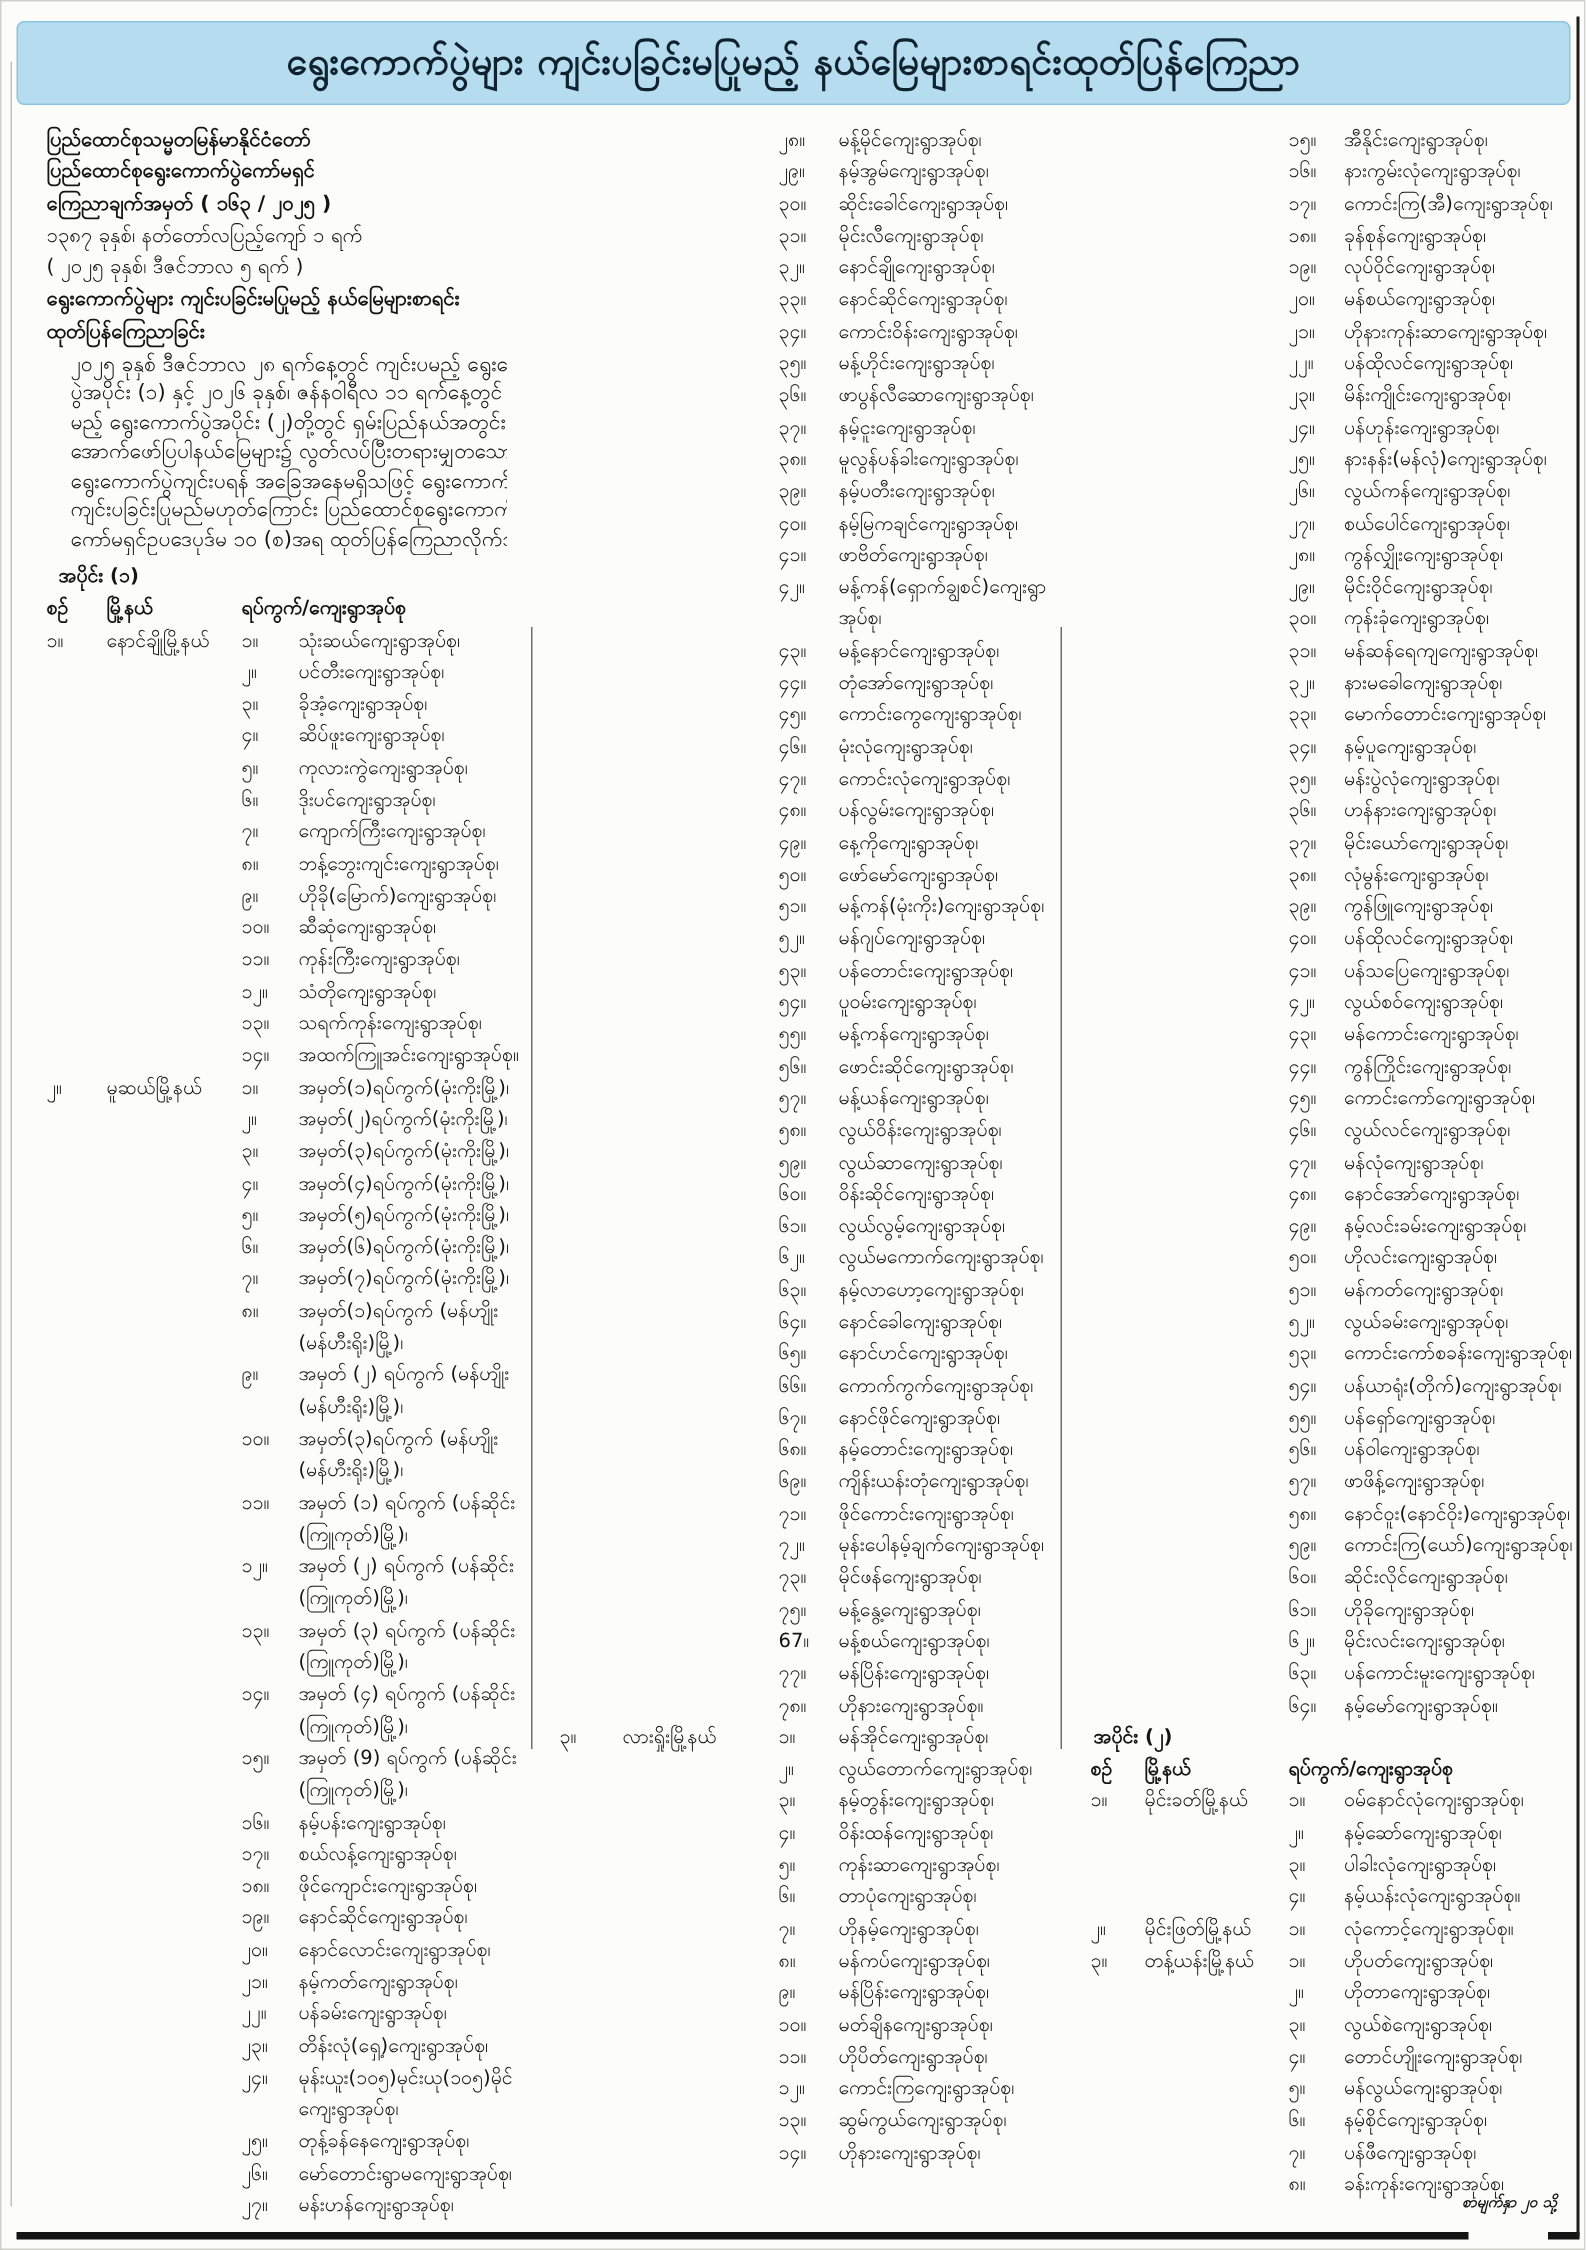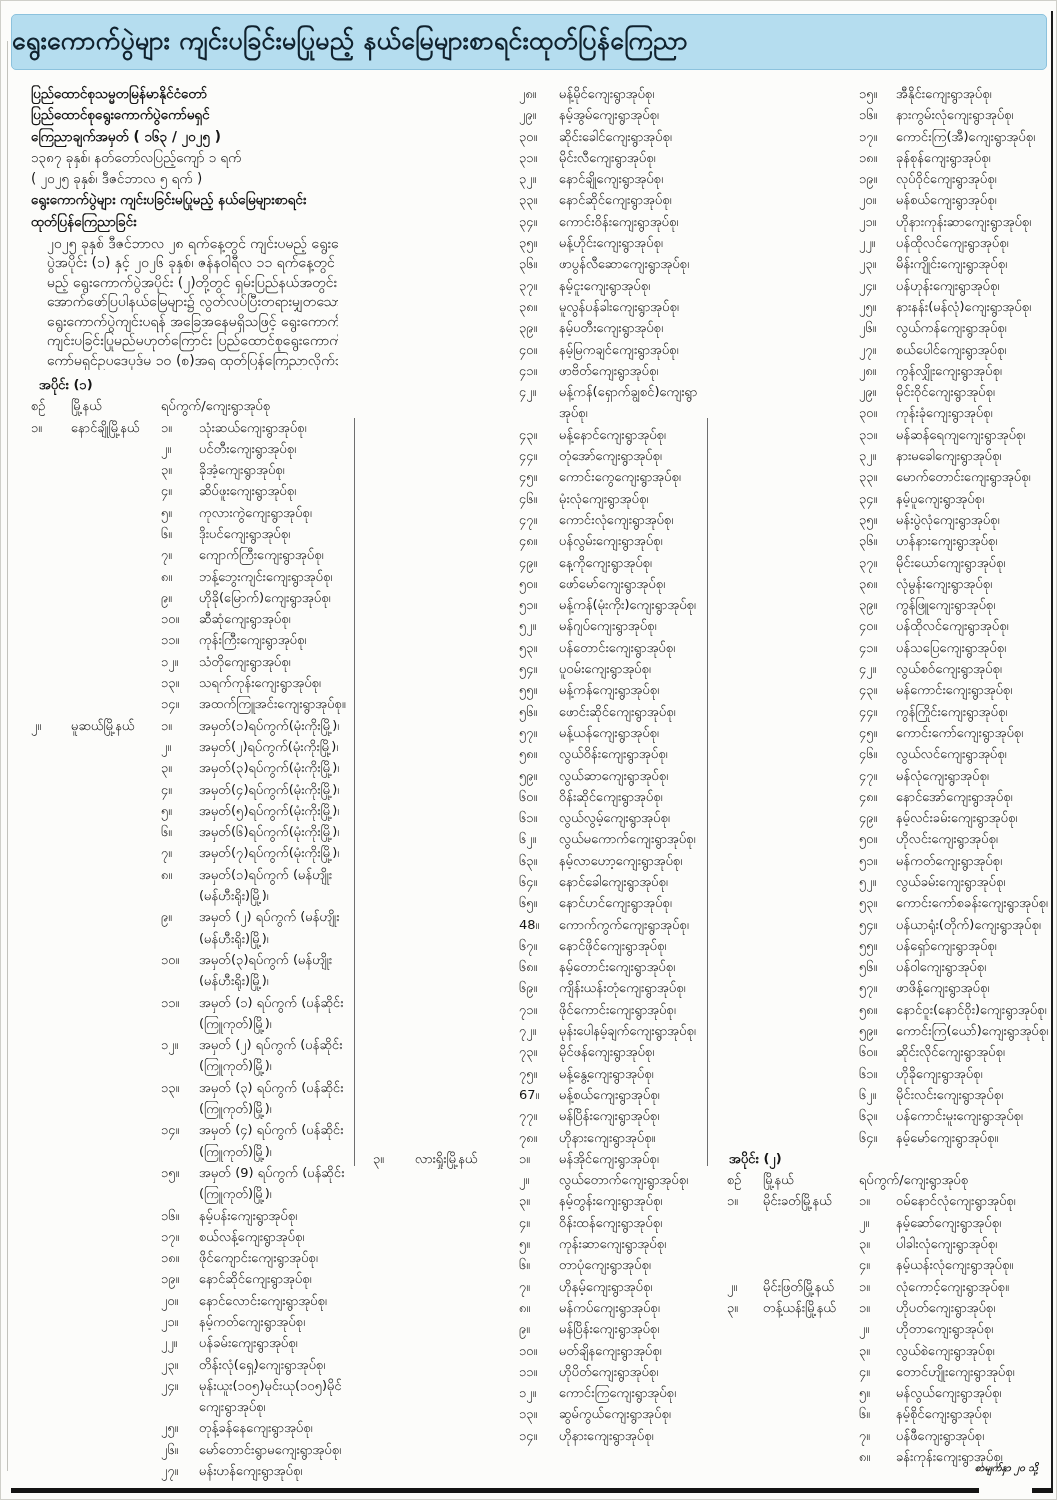--- a/index.html
+++ b/index.html
@@ -1,39 +1,39 @@
 <!DOCTYPE html>
 <html><head>
 <meta charset="utf-8">
 <style>
   *{margin:0;padding:0;box-sizing:border-box}
   html,body{width:1057px;height:1500px}
   body{position:relative;background:#fbfbf8;font-family:"DejaVu Sans",sans-serif;color:#141414;overflow:hidden}
   .page{position:absolute;inset:0;background:#fcfcfa;border:1px solid #cfcfc9;overflow:hidden}
   .banner{position:absolute;left:10px;top:13px;width:1036px;height:56px;border-radius:5px;
-          display:flex;align-items:center;justify-content:flex-start;
+          display:flex;align-items:center;justify-content:center;
           font-weight:bold;font-size:25px;letter-spacing:.3px;color:#10222e;
           border:1px solid #8cc2dd;overflow:hidden;white-space:nowrap}
   .col{position:absolute;top:82px;font-size:13px;line-height:21.3px}
   .col1{left:30px;width:323px;--snw:40px;--tnw:90px;--nw:38px}
   .col2{left:362px;width:342px;--snw:42px;--tnw:104px;--nw:40px}
   .col3{left:712px;width:340px;--snw:36px;--tnw:96px;--nw:37px}
   .col2 .row{padding-left:10px}
   .col3 .row{padding-left:14px}
   .row{display:flex;white-space:pre;overflow:hidden}
   .center{display:block;white-space:nowrap;overflow:hidden;font-size:13.5px}
   .bold{font-weight:bold}
   .para{white-space:pre;overflow:hidden;line-height:19.4px;font-size:14px;margin:2px 16px 4px}
   .section{font-weight:bold;padding-left:8px}
   .col3 .section{padding-left:16px}
   .sn{flex:0 0 var(--snw);overflow:hidden}
   .tn{flex:0 0 var(--tnw);overflow:hidden}
   .n{flex:0 0 var(--nw);overflow:hidden}
   .x{flex:1;overflow:hidden;white-space:pre}
-  .thead{font-weight:normal}
+  .thead{font-weight:bold}
   .vdiv{position:absolute;top:417px;height:748px;width:1px;background:#6e6e6e}
   .vdiv1{left:353px}
   .vdiv2{left:706px}
   .pagenote{position:absolute;right:18px;top:1460px;font-style:italic;font-weight:bold;font-size:10px;white-space:nowrap}
   .bbar-main{position:absolute;left:10px;top:1487px;width:968px;height:5px;background:#141414}
   .bbar-right{position:absolute;left:1031px;top:1487px;width:21px;height:5px;background:#141414}
   .redge{position:absolute;right:3px;top:10px;bottom:8px;width:2px;background:#1c1c1c}
   .ledge{position:absolute;left:6px;top:40px;height:1430px;width:1px;background:#c2c2bc}
 </style>
 </head>
@@ -145,21 +145,21 @@
       <div class="row item"><span class="sn"></span><span class="tn"></span><span class="n">၅၆။</span><span class="x">ဖောင်းဆိုင်ကျေးရွာအုပ်စု၊</span></div>
       <div class="row item"><span class="sn"></span><span class="tn"></span><span class="n">၅၇။</span><span class="x">မန့်ယန်ကျေးရွာအုပ်စု၊</span></div>
       <div class="row item"><span class="sn"></span><span class="tn"></span><span class="n">၅၈။</span><span class="x">လွယ်ဝိန်းကျေးရွာအုပ်စု၊</span></div>
       <div class="row item"><span class="sn"></span><span class="tn"></span><span class="n">၅၉။</span><span class="x">လွယ်ဆာကျေးရွာအုပ်စု၊</span></div>
       <div class="row item"><span class="sn"></span><span class="tn"></span><span class="n">၆၀။</span><span class="x">ဝိန်းဆိုင်ကျေးရွာအုပ်စု၊</span></div>
       <div class="row item"><span class="sn"></span><span class="tn"></span><span class="n">၆၁။</span><span class="x">လွယ်လွမ့်ကျေးရွာအုပ်စု၊</span></div>
       <div class="row item"><span class="sn"></span><span class="tn"></span><span class="n">၆၂။</span><span class="x">လွယ်မကောက်ကျေးရွာအုပ်စု၊</span></div>
       <div class="row item"><span class="sn"></span><span class="tn"></span><span class="n">၆၃။</span><span class="x">နမ့်လာဟော့ကျေးရွာအုပ်စု၊</span></div>
       <div class="row item"><span class="sn"></span><span class="tn"></span><span class="n">၆၄။</span><span class="x">နောင်ခေါကျေးရွာအုပ်စု၊</span></div>
       <div class="row item"><span class="sn"></span><span class="tn"></span><span class="n">၆၅။</span><span class="x">နောင်ဟင်ကျေးရွာအုပ်စု၊</span></div>
-      <div class="row item"><span class="sn"></span><span class="tn"></span><span class="n">48။</span><span class="x">ကောက်ကွက်ကျေးရွာအုပ်စု၊</span></div>
+      <div class="row item"><span class="sn"></span><span class="tn"></span><span class="n">၆၆။</span><span class="x">ကောက်ကွက်ကျေးရွာအုပ်စု၊</span></div>
       <div class="row item"><span class="sn"></span><span class="tn"></span><span class="n">၆၇။</span><span class="x">နောင်ဖိုင်ကျေးရွာအုပ်စု၊</span></div>
       <div class="row item"><span class="sn"></span><span class="tn"></span><span class="n">၆၈။</span><span class="x">နမ့်တောင်းကျေးရွာအုပ်စု၊</span></div>
       <div class="row item"><span class="sn"></span><span class="tn"></span><span class="n">၆၉။</span><span class="x">ကျိန်းယန်းတုံကျေးရွာအုပ်စု၊</span></div>
       <div class="row item"><span class="sn"></span><span class="tn"></span><span class="n">၇၁။</span><span class="x">ဖိုင်ကောင်းကျေးရွာအုပ်စု၊</span></div>
       <div class="row item"><span class="sn"></span><span class="tn"></span><span class="n">၇၂။</span><span class="x">မုန်းပေါနမ့်ချက်ကျေးရွာအုပ်စု၊</span></div>
       <div class="row item"><span class="sn"></span><span class="tn"></span><span class="n">၇၃။</span><span class="x">မိုင်ဖန်ကျေးရွာအုပ်စု၊</span></div>
       <div class="row item"><span class="sn"></span><span class="tn"></span><span class="n">၇၅။</span><span class="x">မန့်နွေ့ကျေးရွာအုပ်စု၊</span></div>
       <div class="row item"><span class="sn"></span><span class="tn"></span><span class="n">67။</span><span class="x">မန့်စယ်ကျေးရွာအုပ်စု၊</span></div>
       <div class="row item"><span class="sn"></span><span class="tn"></span><span class="n">၇၇။</span><span class="x">မန်ပြိန်းကျေးရွာအုပ်စု၊</span></div>
       <div class="row item"><span class="sn"></span><span class="tn"></span><span class="n">၇၈။</span><span class="x">ဟိုနားကျေးရွာအုပ်စု။</span></div>

